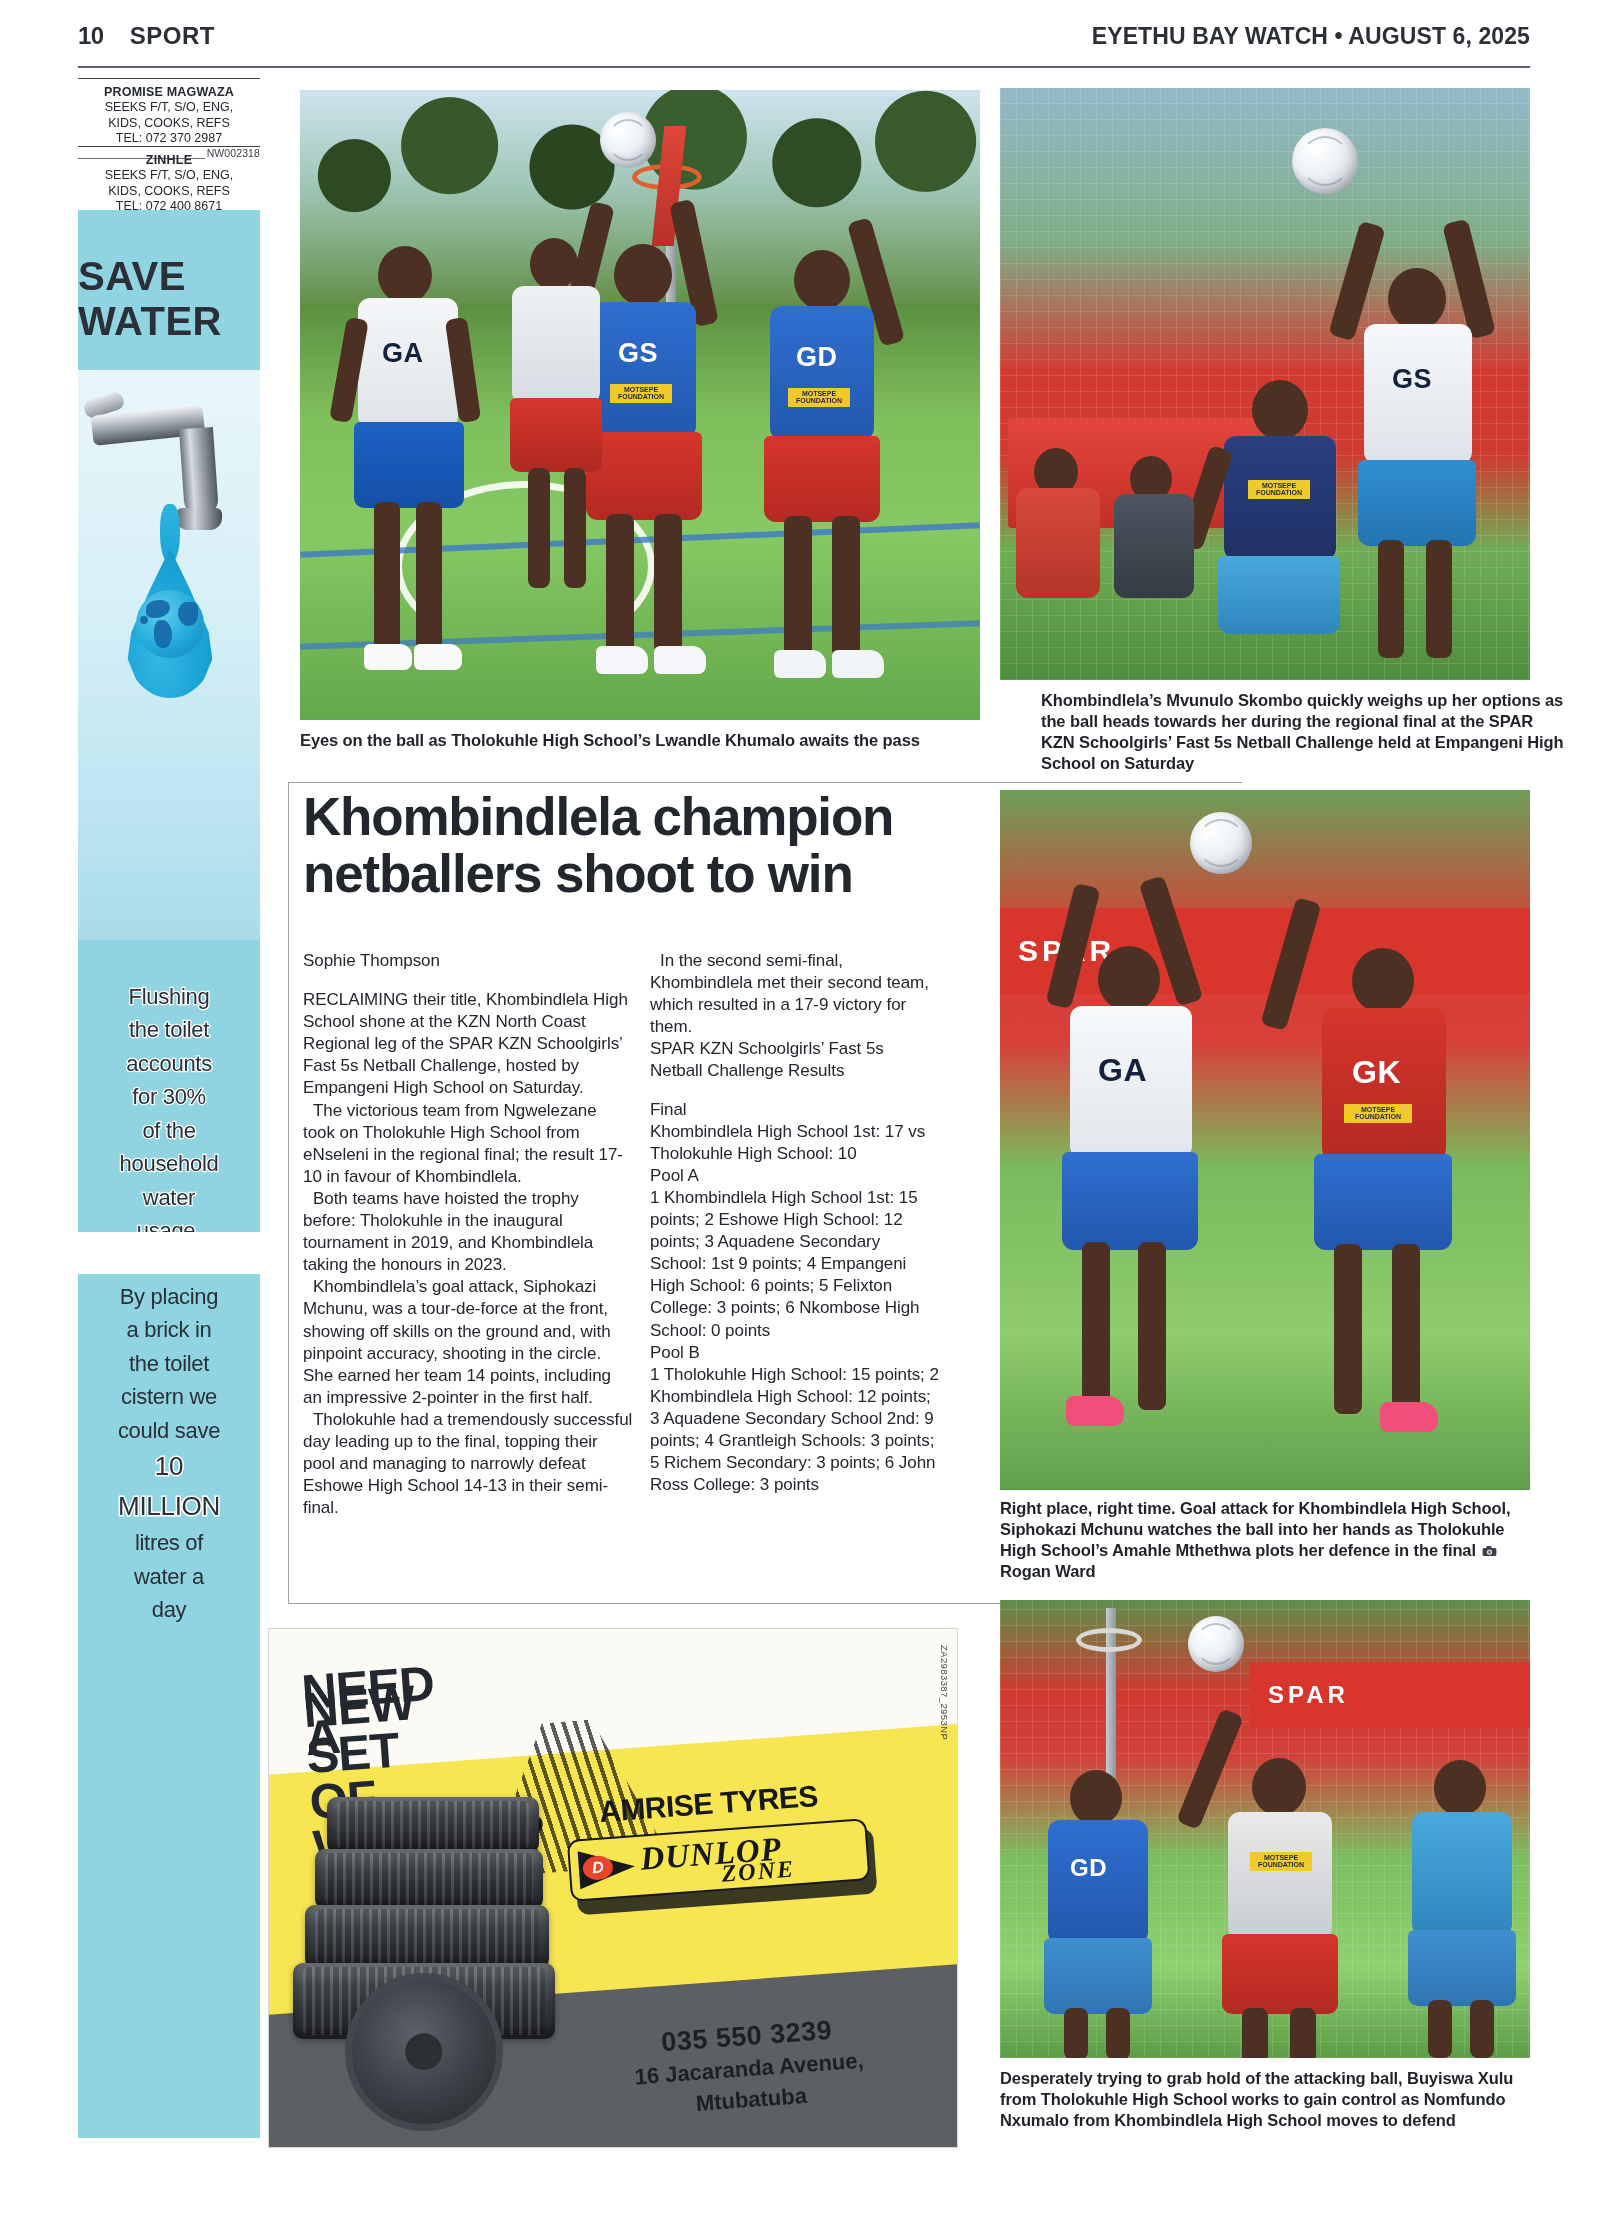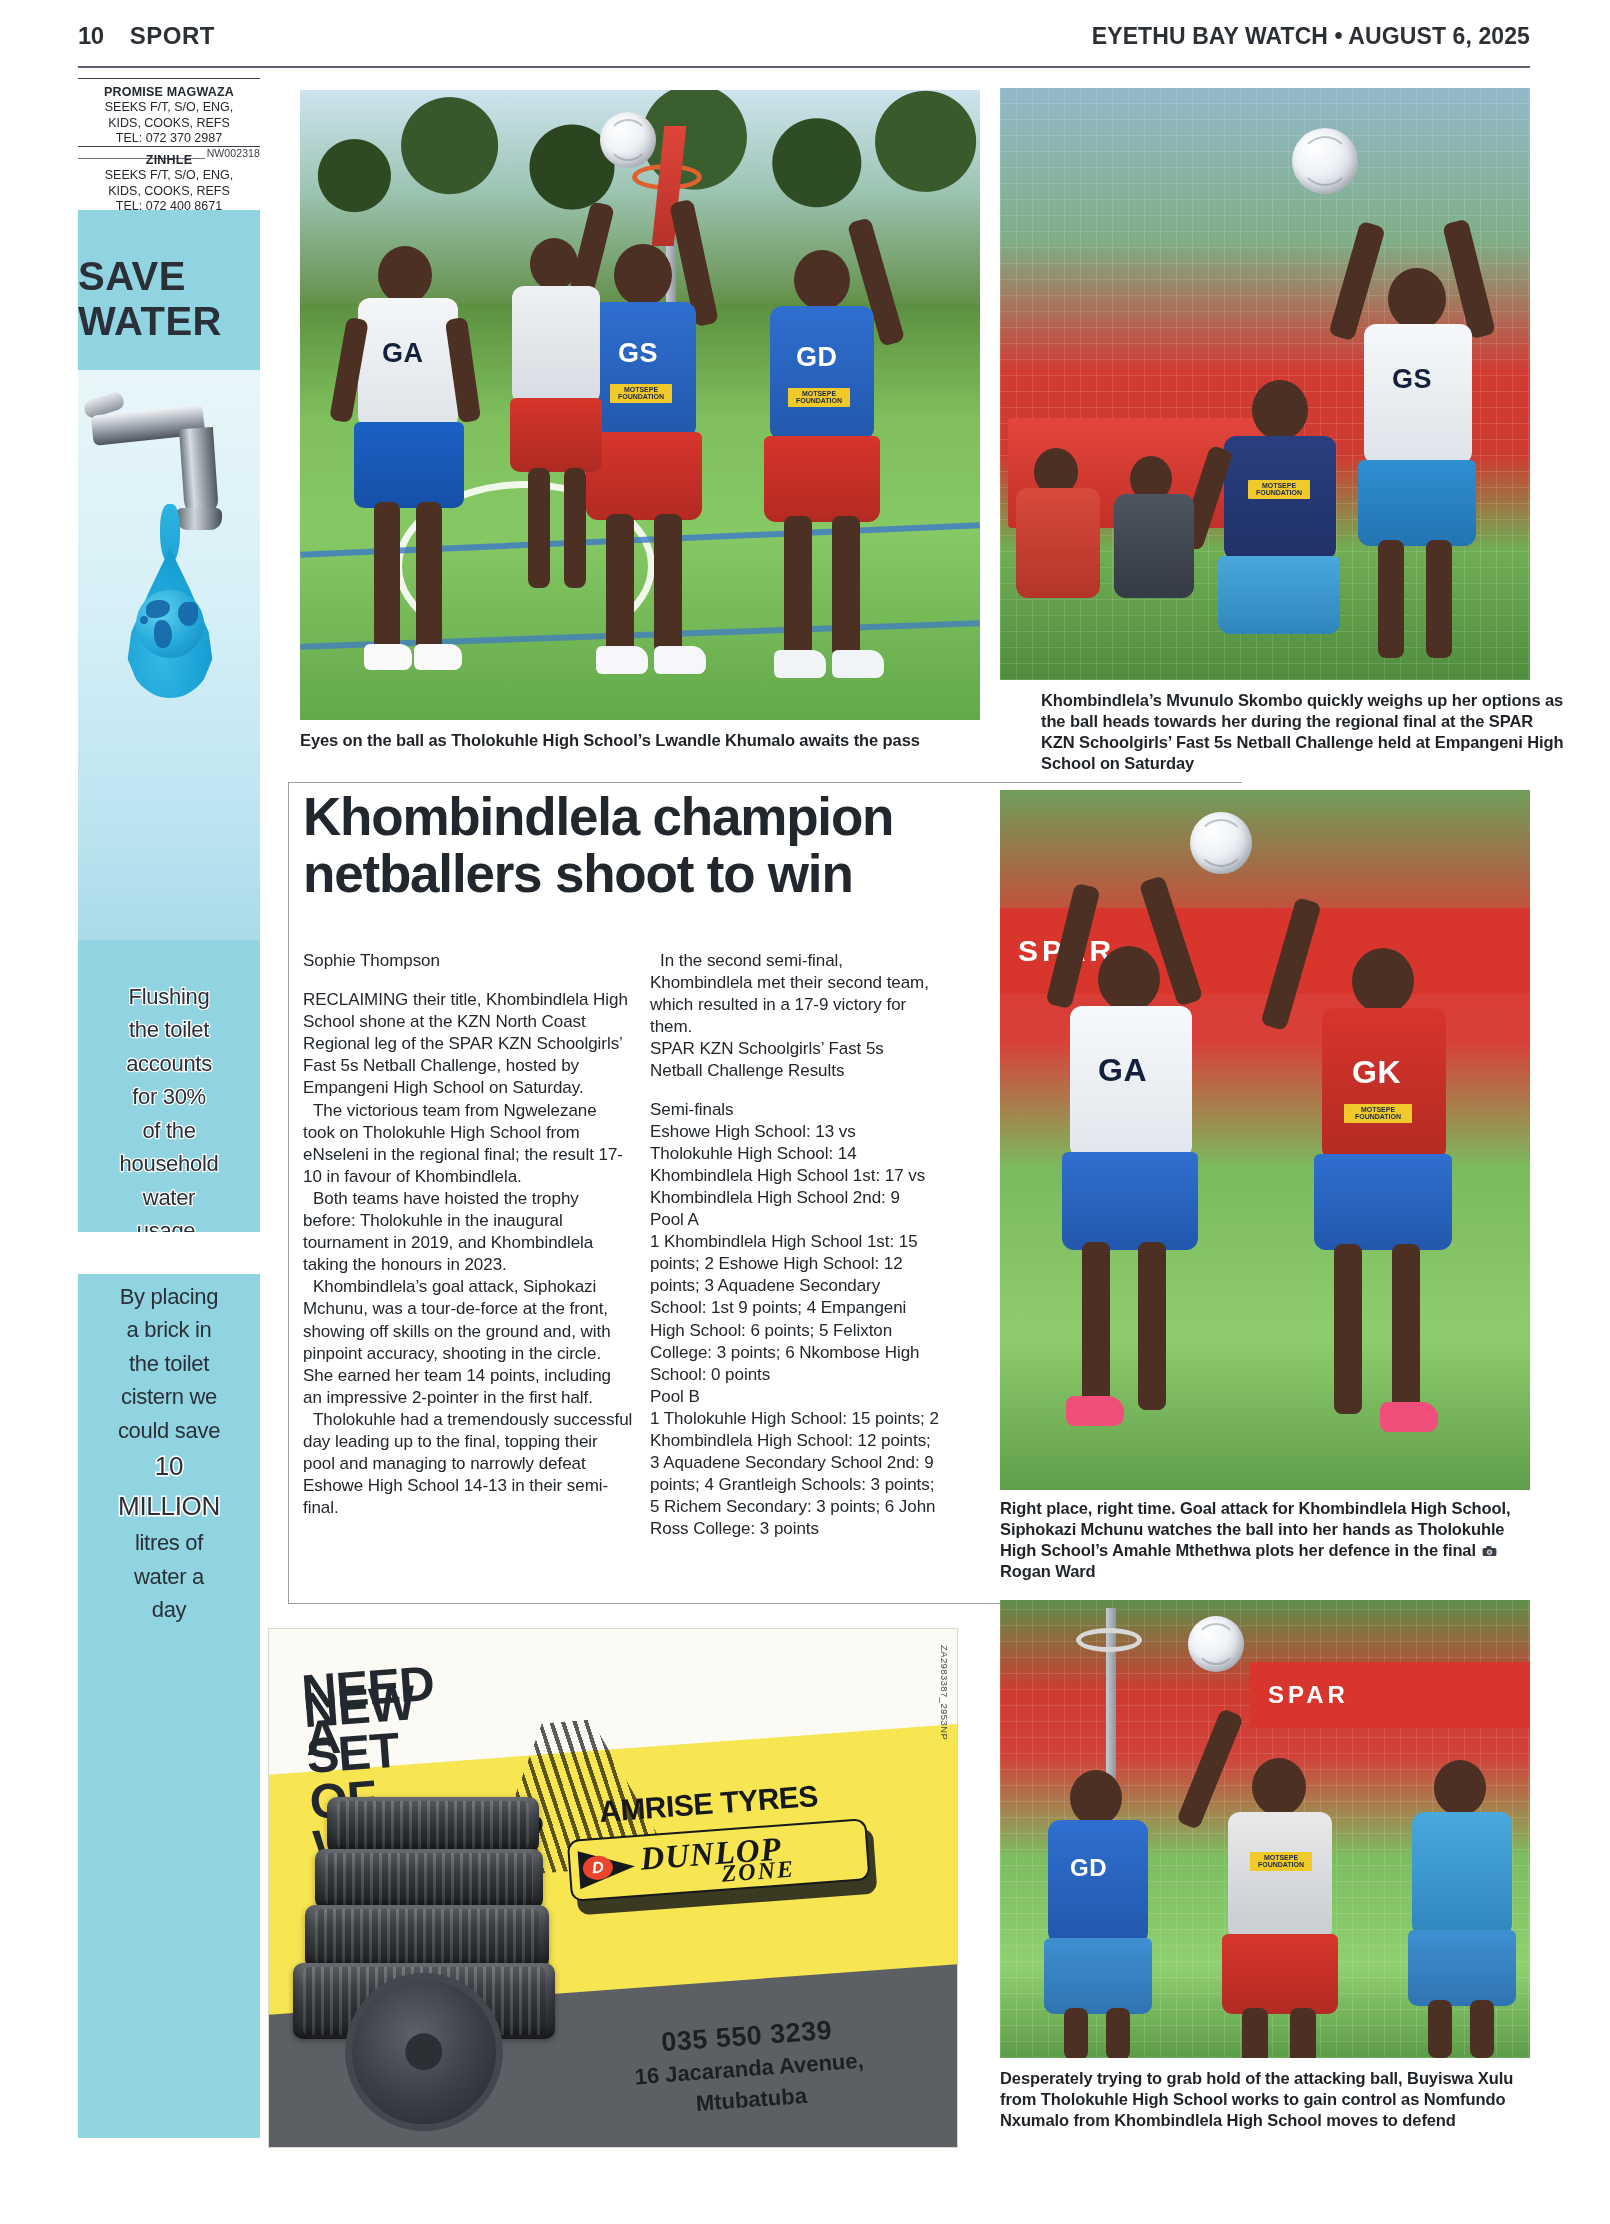--- a/index.html
+++ b/index.html
@@ -687,23 +687,22 @@
     <p class="ind">Tholokuhle had a tremendously successful day leading up to the final, topping their pool and managing to narrowly defeat Eshowe High School 14-13 in their semi-final.</p>
   </div>
 
   <div class="body-col" style="position:absolute;left:650px;top:950px;width:290px;">
     <p class="ind">In the second semi-final, Khombindlela met their second team, which resulted in a 17-9 victory for them.</p>
     <div class="bold-line">SPAR KZN Schoolgirls’ Fast 5s</div>
     <div class="bold-line">Netball Challenge Results</div>
     <div style="height:16px;"></div>
 
     <div>
-      <div class="bold-line">Semi-finals</div>
-      <div>Eshowe High School: 13 vs Tholokuhle High School: 14</div>
-      <div>Khombindlela High School 1st: 17 vs Khombindlela High School 2nd: 9</div>
+      <div class="bold-line">Final</div>
+      <div>Khombindlela High School 1st: 17 vs Tholokuhle High School: 10</div>
     </div>
     <div>
       <div class="bold-line">Pool A</div>
       <div>1 Khombindlela High School 1st: 15 points; 2 Eshowe High School: 12 points; 3 Aquadene Secondary School: 1st 9 points; 4 Empangeni High School: 6 points; 5 Felixton College: 3 points; 6 Nkombose High School: 0 points</div>
     </div>
     <div>
       <div class="bold-line">Pool B</div>
       <div>1 Tholokuhle High School: 15 points; 2 Khombindlela High School: 12 points; 3 Aquadene Secondary School 2nd: 9 points; 4 Grantleigh Schools: 3 points; 5 Richem Secondary: 3 points; 6 John Ross College: 3 points</div>
     </div>
   </div>

